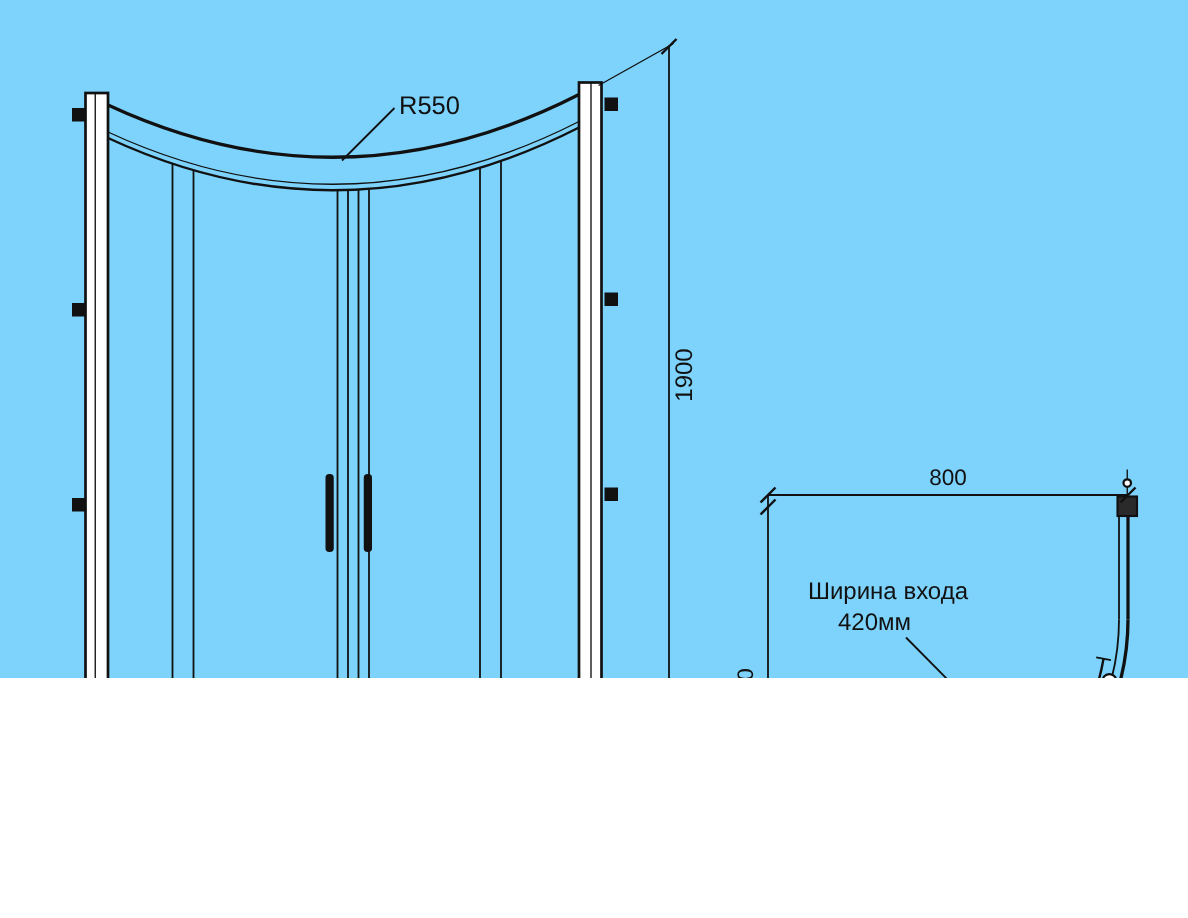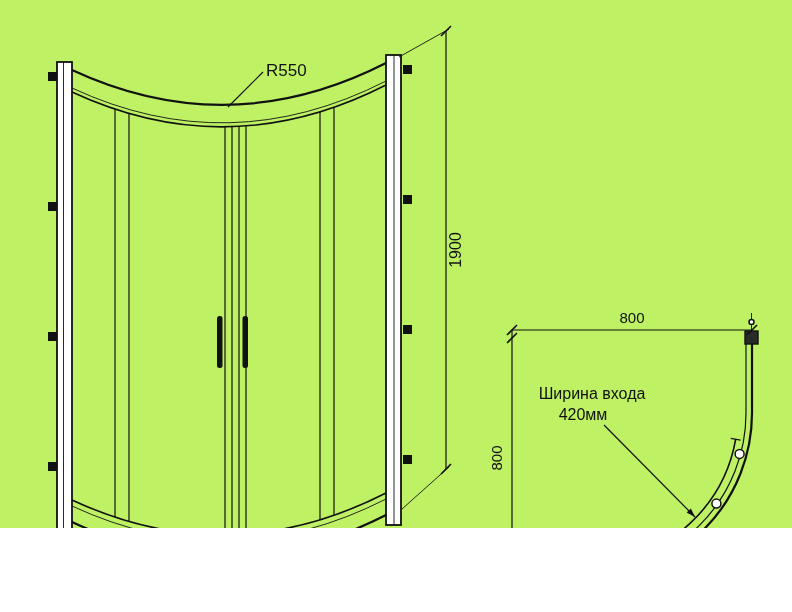--- a/index.html
+++ b/index.html
@@ -1,19 +1,19 @@
 <!DOCTYPE html>
 <html><head>
 <meta charset="utf-8">
 <style>
   html,body{margin:0;padding:0;background:#ffffff;}
   .stage{
     position:relative;
-    width:792px;height:528px;
-    background:#bef264;
+    width:792px;height:452px;
+    background:#7dd3fc;
     font-family:"Liberation Sans", sans-serif;
     overflow:hidden;
   }
   svg{display:block;}
   text{
     font-family:"Liberation Sans", sans-serif;
     fill:#111111;
   }
   .dim-text{font-size:16px;}
   .dim-text-sm{font-size:15px;}

